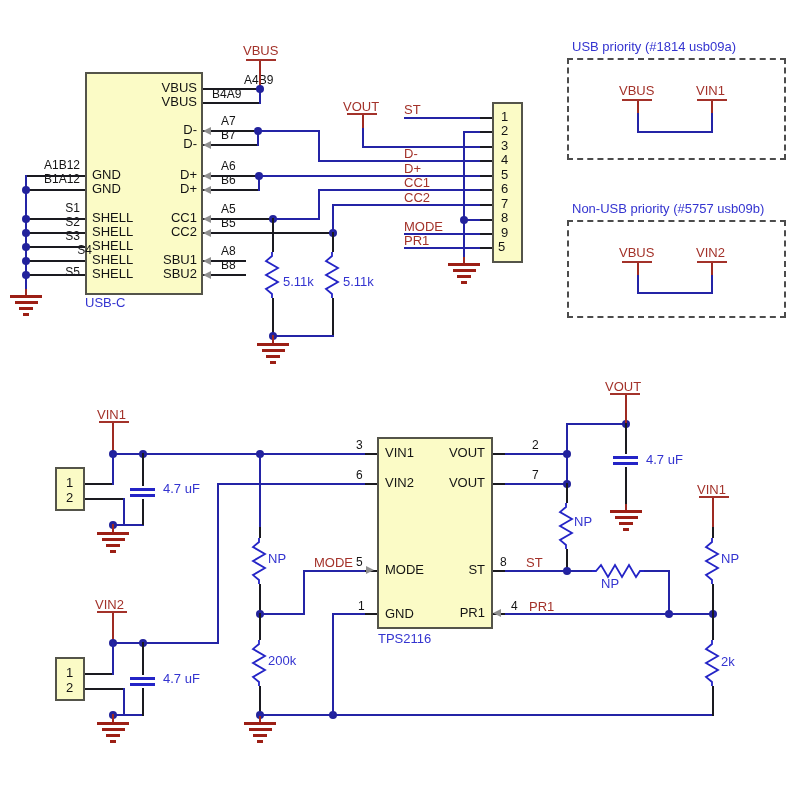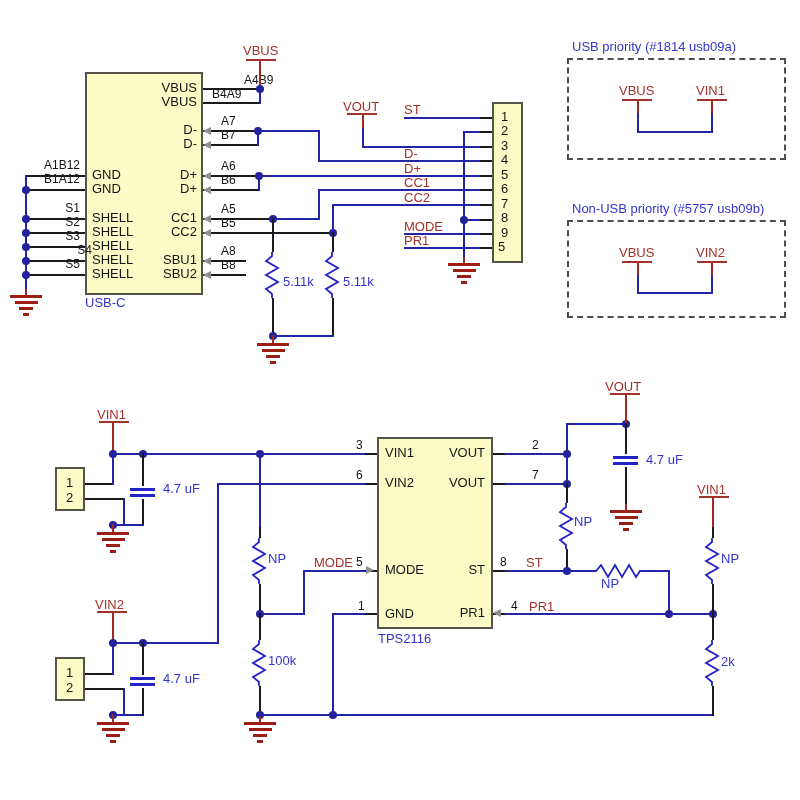--- a/index.html
+++ b/index.html
@@ -74,21 +74,21 @@
   <span class="t pn" style="left:221px;top:217px;">B5</span>
   <span class="t pn" style="left:221px;top:245px;">A8</span>
   <span class="t pn" style="left:221px;top:259px;">B8</span>
 
   <span class="t pn ra" style="left:80px;top:159px;">A1B12</span>
   <span class="t pn ra" style="left:80px;top:173px;">B1A12</span>
   <span class="t pn ra" style="left:80px;top:202px;">S1</span>
   <span class="t pn ra" style="left:80px;top:216px;">S2</span>
   <span class="t pn ra" style="left:80px;top:230px;">S3</span>
   <span class="t pn ra" style="left:92px;top:244px;">S4</span>
-  <span class="t pn ra" style="left:80px;top:258px;">S5</span>
+  <span class="t pn ra" style="left:80px;top:266px;">S5</span>
 
   <div class="sh" style="left:25px;top:175px;width:60px;"></div>
   <div class="sh" style="left:25px;top:189px;width:60px;"></div>
   <div class="sh" style="left:25px;top:218px;width:60px;"></div>
   <div class="sh" style="left:25px;top:232px;width:60px;"></div>
   <div class="sh" style="left:25px;top:246px;width:60px;"></div>
   <div class="sh" style="left:25px;top:260px;width:60px;"></div>
   <div class="sh" style="left:25px;top:274px;width:60px;"></div>
   <div class="wv" style="left:25px;top:175px;height:114px;"></div>
   <div class="dot" style="left:25px;top:189px;"></div>
@@ -324,21 +324,21 @@
   <div class="wh" style="left:303px;top:570px;width:62px;"></div>
   <div class="sh" style="left:365px;top:570px;width:12px;"></div>
   <div class="arr" style="left:366px;top:566px;"></div>
   <div class="wv" style="left:303px;top:570px;height:45px;"></div>
   <div class="wh" style="left:259px;top:613px;width:46px;"></div>
   <div class="sv" style="left:259px;top:613px;height:27px;"></div>
   <svg class="res" style="left:251px;top:640px;" width="16" height="46" viewBox="0 0 16 46">
       <polyline points="8,0 8,4 2,9 14,16 2,23 14,30 2,37 8,42 8,46" fill="none" stroke="#2424c6" stroke-width="1.8"></polyline>
     </svg>
   <div class="sv" style="left:259px;top:686px;height:28px;"></div>
-  <span class="t val" style="left:268px;top:654px;">100k</span>
+  <span class="t val" style="left:268px;top:654px;">200k</span>
   <div class="dot" style="left:259px;top:714px;"></div>
   <div class="rv2" style="left:259px;top:714px;height:8px;"></div>
   <div class="gnd" style="left:243px;top:722px;">
       <i></i>
       <i></i>
       <i></i>
       <i></i>
     </div>
 
   <div class="wh" style="left:259px;top:714px;width:455px;"></div>

